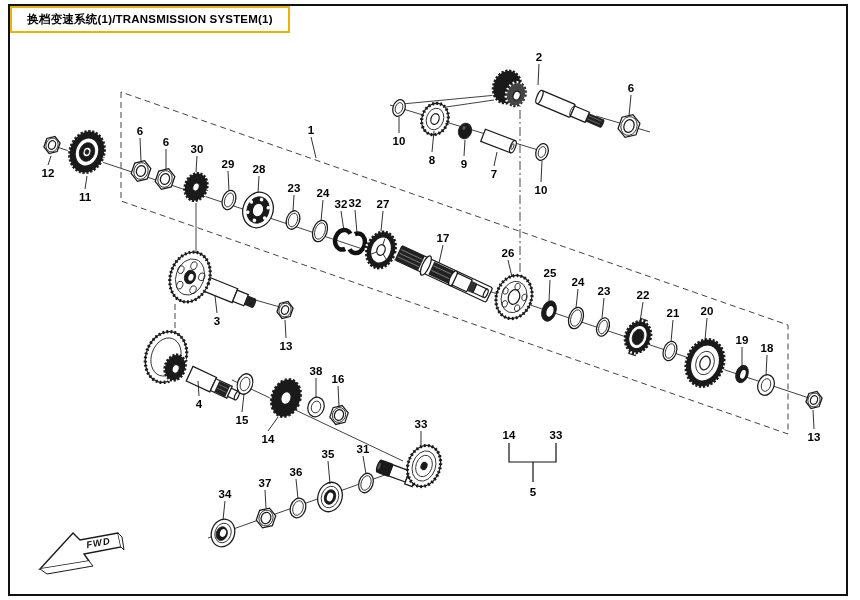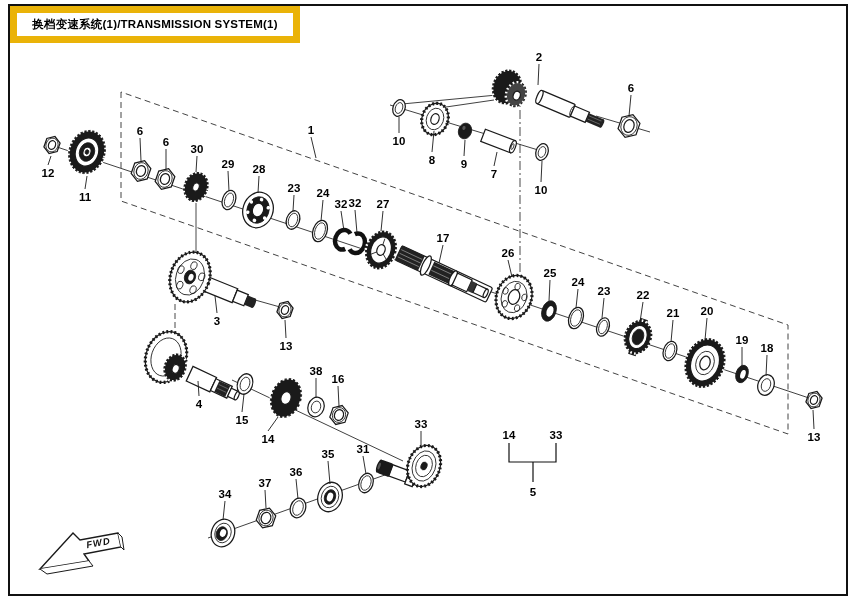--- a/index.html
+++ b/index.html
@@ -1,19 +1,19 @@
 <!DOCTYPE html>
 <html><head>
 <meta charset="utf-8">
 <style>
   html,body{margin:0;padding:0;background:#e8e8e8;}
   #page{position:relative;width:860px;height:600px;background:#fff;overflow:hidden;
         font-family:"Liberation Sans",sans-serif;}
   #frame{position:absolute;left:8px;top:4px;width:836px;height:588px;border:2px solid #111;}
-  #titlebox{position:absolute;left:10px;top:6px;width:276px;height:23px;border:7px solid #eab308;
+  #titlebox{position:absolute;left:10px;top:6px;width:276px;height:23px;border:2px solid #eab308;
         background:#fff;display:flex;align-items:center;justify-content:center;}
   #titlebox span{font-weight:bold;font-size:11.5px;letter-spacing:0.2px;color:#000;white-space:nowrap;}
   svg{position:absolute;left:0;top:0;}
   .ln{stroke:#2b2b2b;stroke-width:0.9;fill:none;}
   .thin{stroke:#1a1a1a;stroke-width:0.8;fill:none;}
   .wh{fill:#fff;stroke:#1a1a1a;stroke-width:1.25;}
   .dk{fill:#1a1a1a;stroke:#1a1a1a;stroke-width:0.8;}
   .cut{fill:none;stroke:#fff;stroke-width:2.4;stroke-dasharray:1.7 2.4;}
   .tee{fill:none;stroke:#1a1a1a;stroke-width:3.2;stroke-dasharray:1.8 2.2;}
   .callout{font:bold 11.5px "Liberation Sans",sans-serif;fill:#000;text-anchor:middle;}

